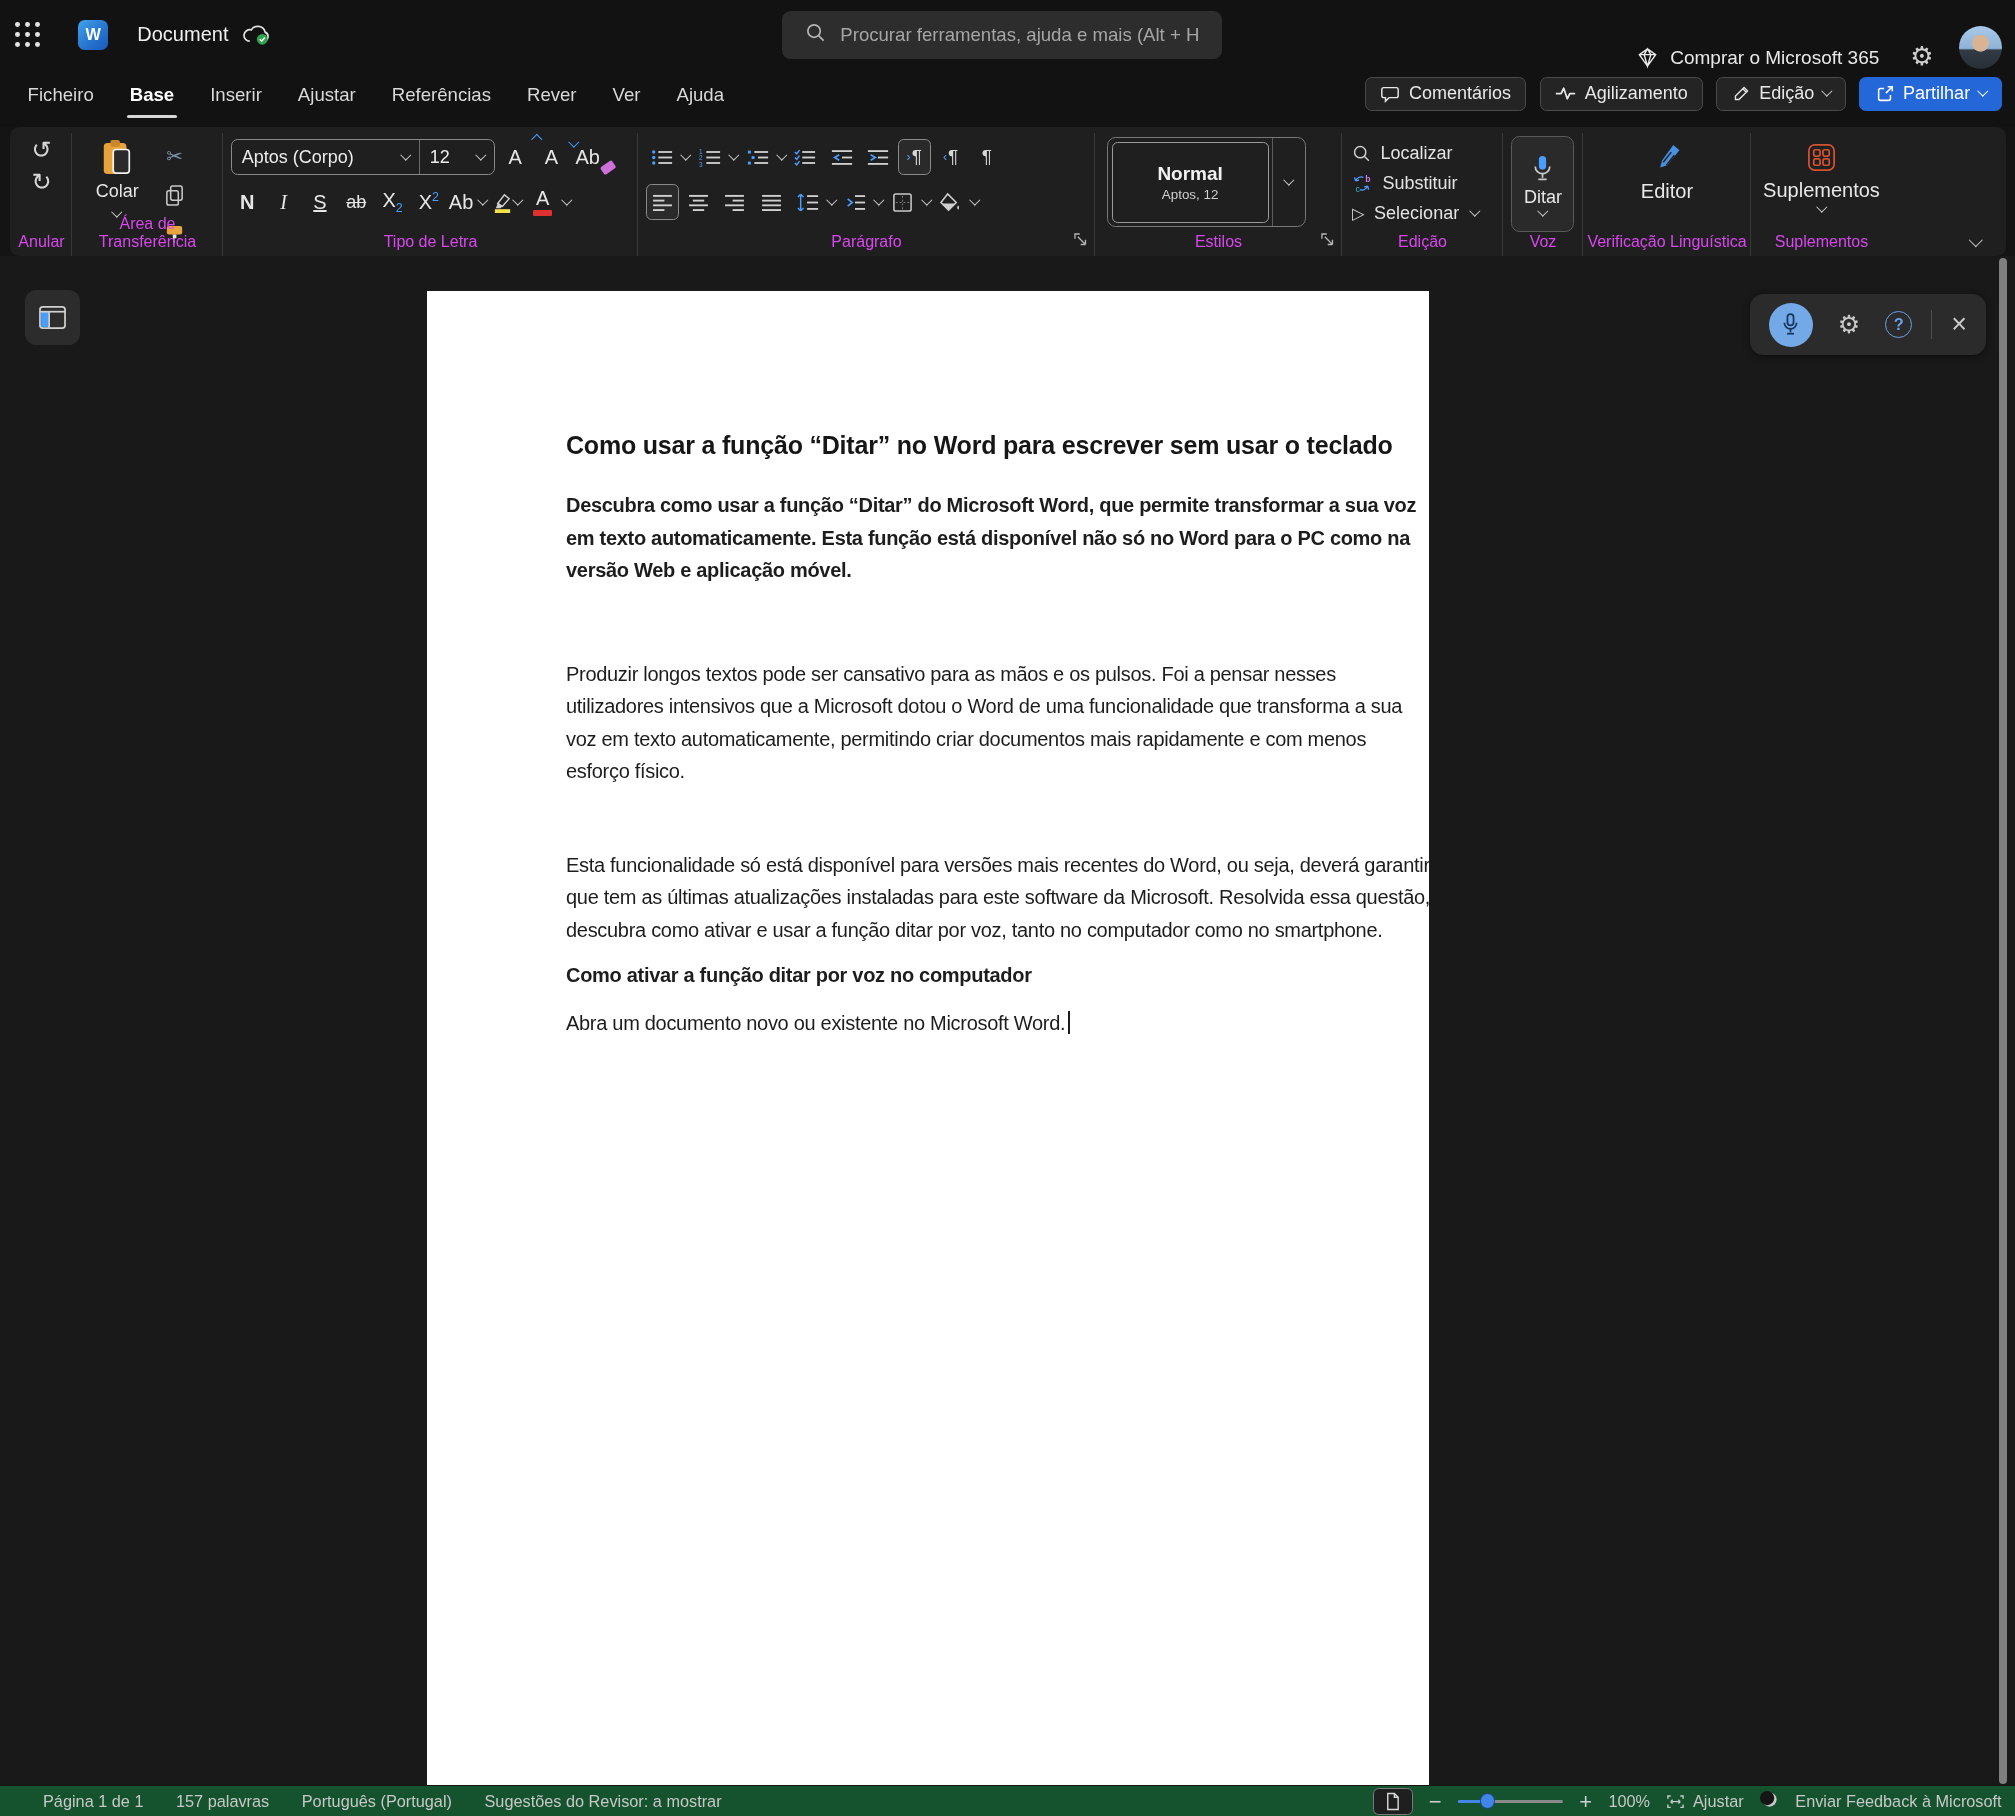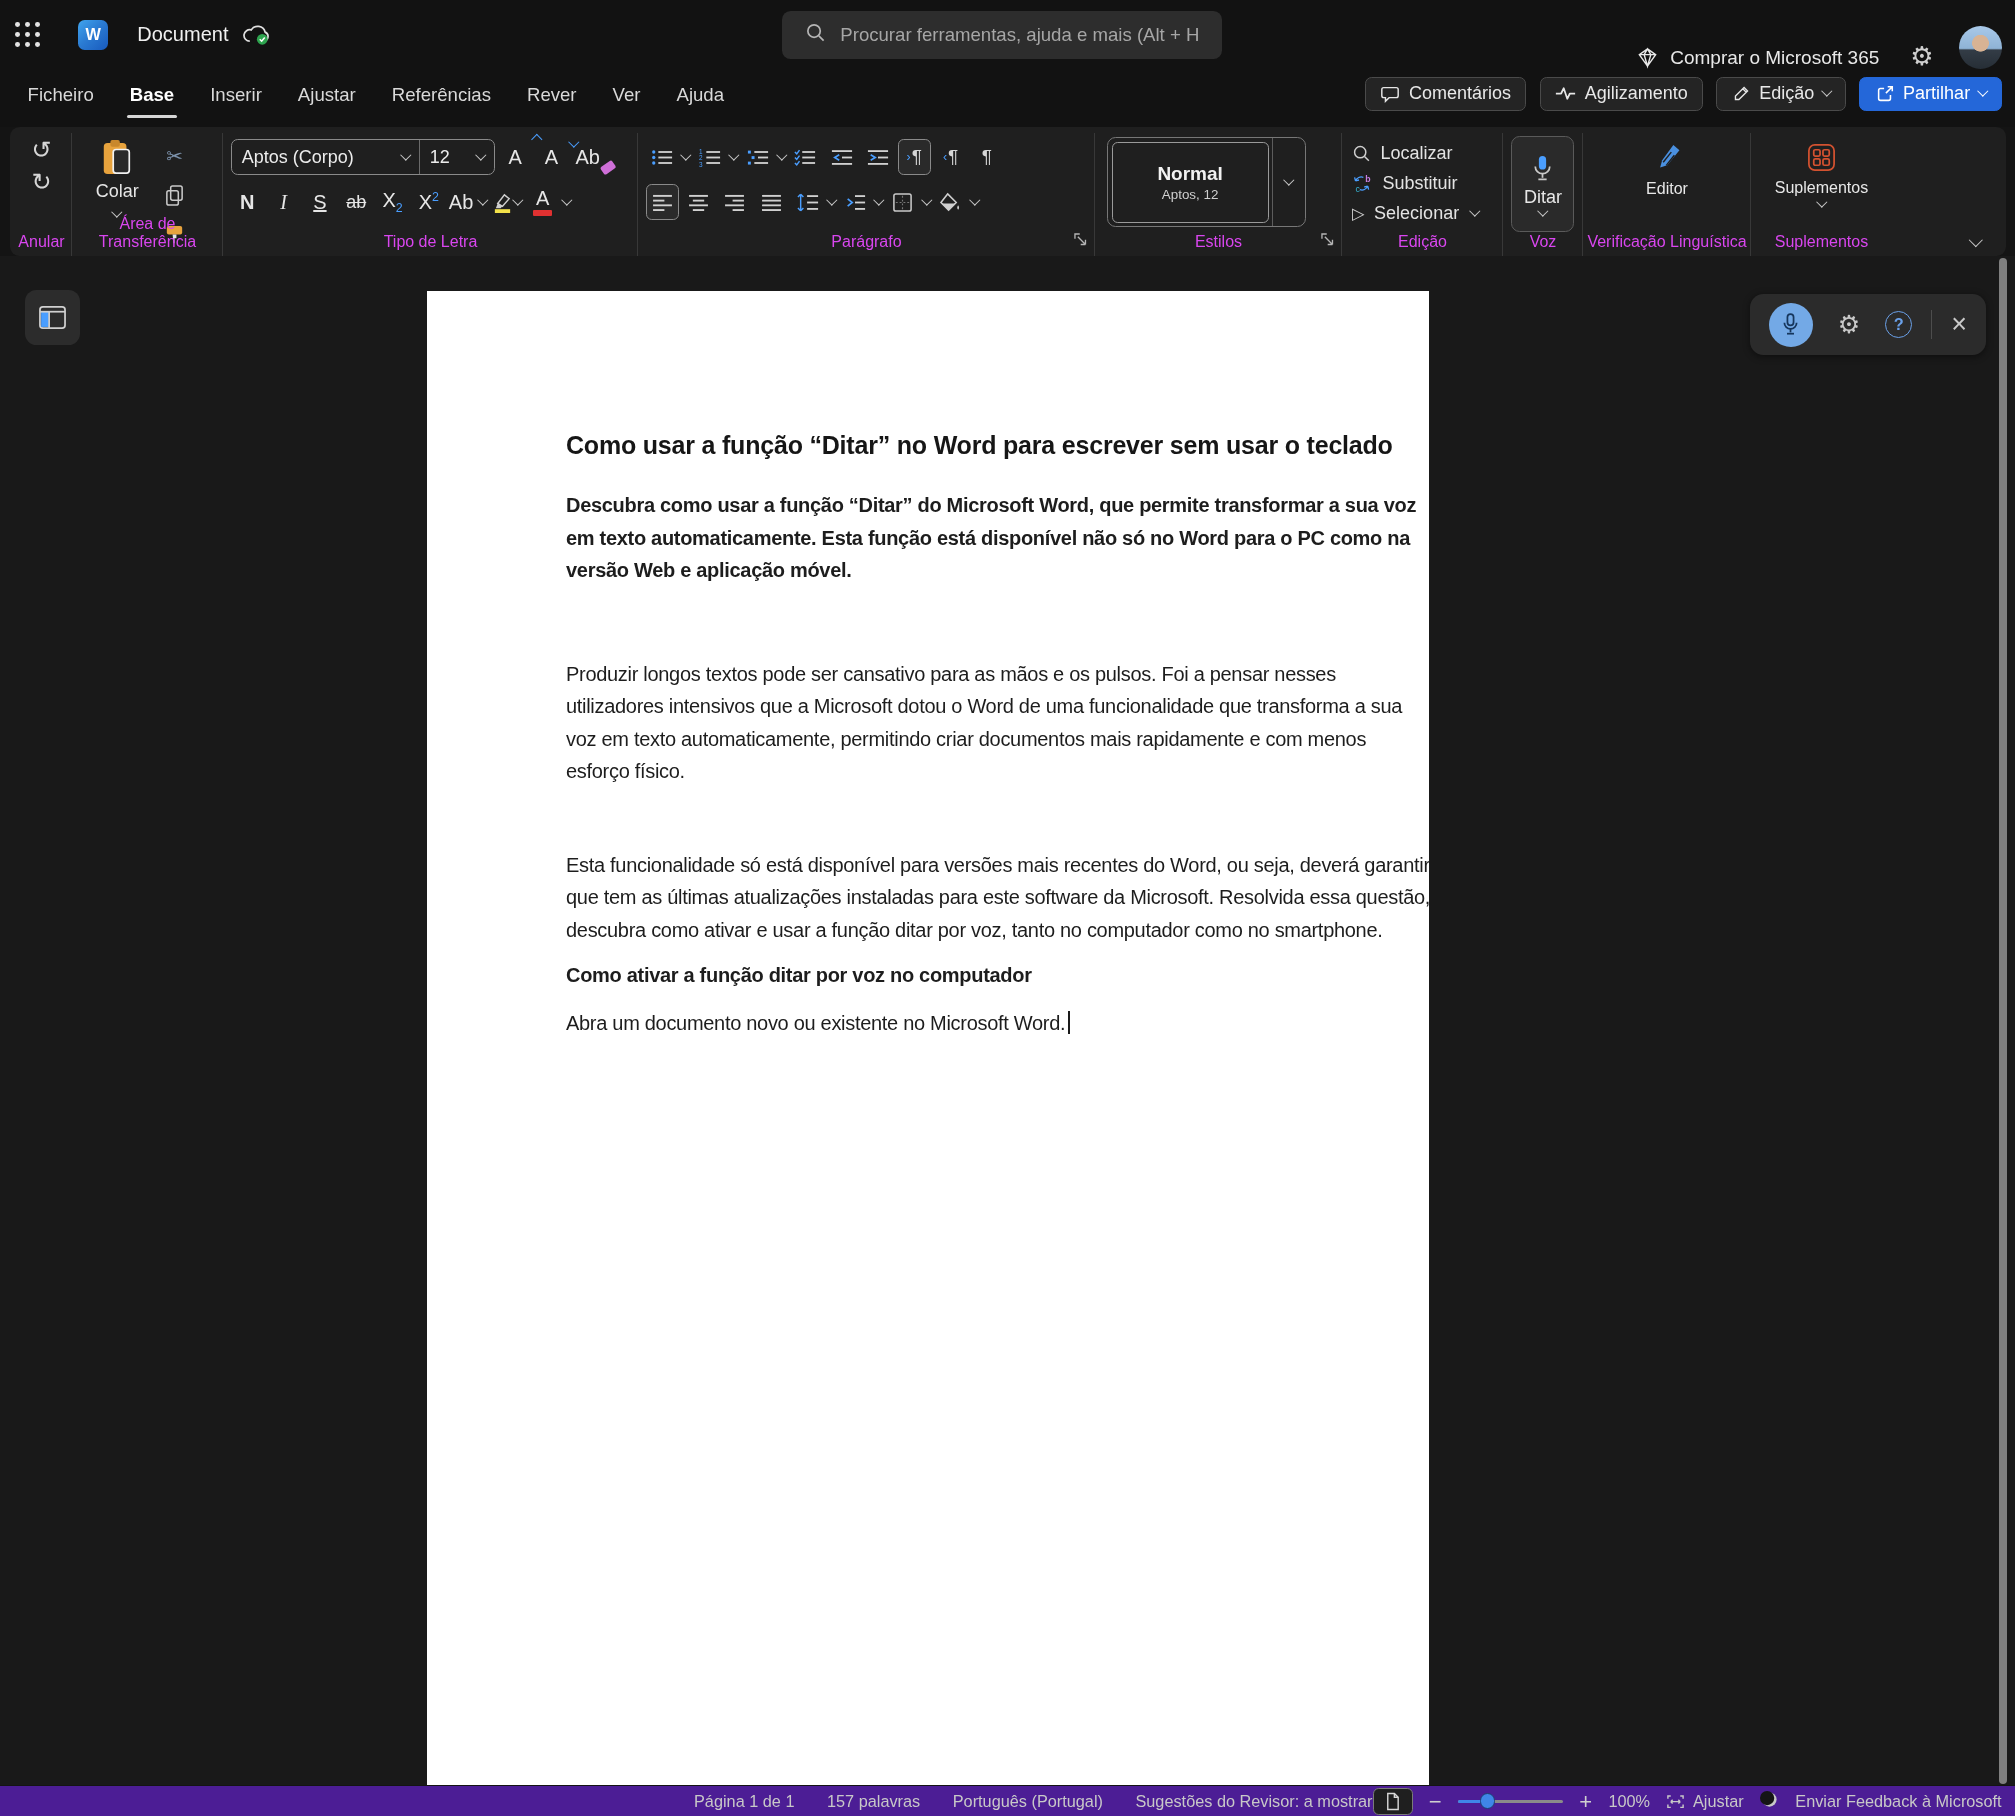--- a/index.html
+++ b/index.html
@@ -110,21 +110,21 @@
   .tri { color:#cfcfcf; font-size:16.3px; }
 
   .g-voice { width:80px; align-items:center; }
   .voicebtn { margin-top:1.9px; width:63px; height:96px; border:1px solid #5a5a5a; background:#2a2a2a;
     border-radius:8.6px; display:flex; flex-direction:column; align-items:center; justify-content:center;
     gap:3.8px; cursor:pointer; }
   .voicebtn .vlabel { color:#e8e8e8; font-size:18px; }
 
   .g-proof { width:168px; align-items:center; }
   .bigbtn { display:flex; flex-direction:column; align-items:center; gap:5.7px; padding-top:7.6px; cursor:pointer; }
-  .bigbtn .blabel { color:#e8e8e8; font-size:16px;text-align:center; }
+  .bigbtn .blabel { color:#e8e8e8; font-size:20px;text-align:center; }
 
   .g-addins { width:140px; align-items:center; }
   .ribbon-collapse { position:absolute; right:25px; bottom:7.6px; }
   .ribbon-collapse .cv { width:9.6px; height:9.6px; }
 
   
   .docarea { position:absolute; left:0; top:256px; width:100%; height:1529px; background:#191919; overflow:hidden; }
   .navtoggle { position:absolute; left:25px; top:34px; width:55px; height:55px; border-radius:11.5px;
     background:#2c2c2c; border:none; display:flex; align-items:center; justify-content:center; cursor:pointer; }
   .page { position:absolute; left:427px; top:35px; width:1002px; height:1504px; background:#ffffff;
@@ -143,22 +143,22 @@
   .db-gear { margin-left:25px; color:#c9c9c9; font-size:25px; cursor:pointer; line-height:1; }
   .helpbtn { margin-left:25px; width:27px; height:27px; border-radius:50%; border:1.9px solid #6aa0e8;
     color:#6aa0e8; font-size:16.3px; font-weight:bold; display:flex; align-items:center; justify-content:center;
     cursor:pointer; }
   .db-div { width:1px; height:29px; background:#4d4d4d; margin:0 19px; }
   .closebtn { color:#c9c9c9; font-size:27px; line-height:1; cursor:pointer; }
 
   .vscroll { position:absolute; right:7.6px; top:1.9px; width:8.6px; height:1526px; border-radius:4.8px; background:#7f7f7f; cursor:pointer; }
 
   
-  .statusbar { position:absolute; left:0; top:1786px; width:100%; height:31px; background:#4c1d95;
-    display:flex; align-items:center; justify-content:flex-end; color:#c8c8c8; font-size:16.3px; }
+  .statusbar { position:absolute; left:0; top:1786px; width:100%; height:31px; background:#14532d;
+    display:flex; align-items:center; justify-content:space-between; color:#c8c8c8; font-size:16.3px; }
   .sb-left { display:flex; gap:32.5px; padding-left:43px; }
   .sb-left span { cursor:pointer; white-space:nowrap; }
   .sb-right { display:flex; align-items:center; gap:16.3px; padding-right:13.4px; }
   .pageviewbtn { width:40px; height:27px; border:1px solid #7a7a7a; border-radius:5.7px; background:#1f1f1f;
     display:flex; align-items:center; justify-content:center; cursor:pointer; }
   .zoomsign { font-size:22px; color:#cfcfcf; cursor:pointer; line-height:1; }
   .slider { position:relative; width:105px; height:2.9px; background:#8a8a8a; border-radius:1.9px; cursor:pointer; }
   .slider .fill { position:absolute; left:0; top:0; height:2.9px; width:29px; background:#3f86e8; border-radius:1.9px; }
   .slider .thumb { position:absolute; left:22px; top:-6.7px; width:15.3px; height:15.3px; border-radius:50%;
     background:#3f86e8; border:1.9px solid #1b3f73; }

